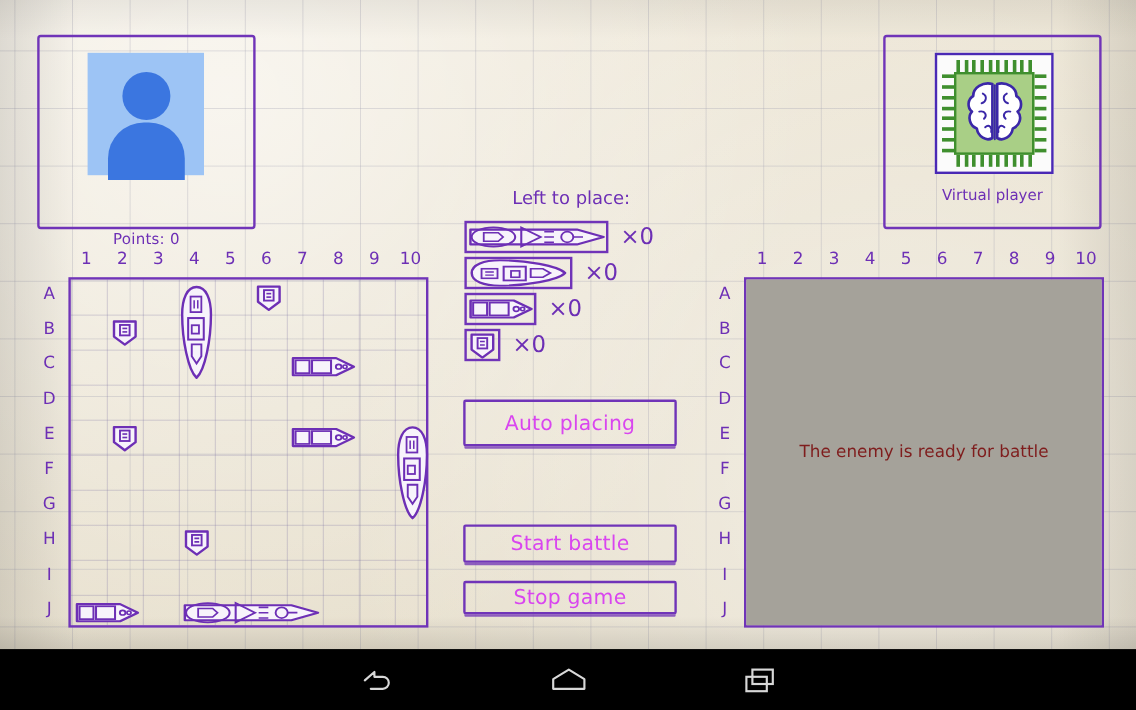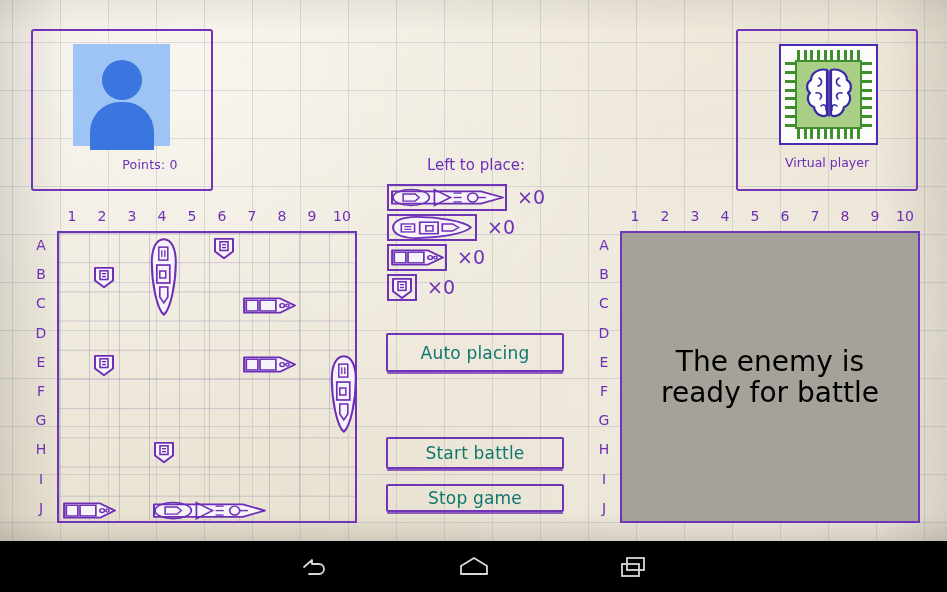--- a/index.html
+++ b/index.html
@@ -51,21 +51,21 @@
   #player-avatar .body {
     position:absolute; left:50%; top:58px; width:64px; height:48px;
     transform:translateX(-50%);
     border-radius: 30px 30px 0 0; background:#3b76e0;
   }
   #player-name, #player-points {
     position:absolute; width:100%; text-align:center;
     color:#6d2fb5; font-size:12.5px; letter-spacing:.2px;
   }
   #player-name { top:124px; }
-  #player-points { top:126px;margin-left:28px; }
+  #player-points { top:160px; }
 
   
   #hint-box {
     position: absolute; left: 240px; top: 29px; width: 470px; height: 112px;
     border: 2px solid #7034b8; border-radius: 3px;
     padding: 12px 13px 0 13px;
   }
   #hint-text {
     color:#6d2fb5; font-size:16.5px; line-height:26px; text-align:center;
   }
@@ -110,21 +110,21 @@
       linear-gradient(rgba(120,110,160,0.30) 1px, transparent 1px),
       linear-gradient(90deg, rgba(120,110,160,0.30) 1px, transparent 1px);
     background-size: 30px 29.2px, 30px 29.2px;
   }
   #enemy-overlay{
     position:absolute; inset:0; background:#a5a29a;
     display:flex; align-items:center; justify-content:center;
     text-align:center;
   }
   #enemy-overlay-text{
-    color:#000000; font-size:28px; line-height:31px; width:250px;
+    color:#7f1d1d; font-size:14px; line-height:31px; width:250px;
   }
 
   
   .ships { position:absolute; inset:0; }
   .ship { position:absolute; }
   .ship svg { display:block; width:100%; height:100%; overflow:visible; }
 
   
   #left-title{
     position:absolute; left:386px; top:156px; width:180px; text-align:center;
@@ -138,21 +138,21 @@
   }
   .counter .slot svg{ display:block; height:100%; width:100%; }
   .counter .cnt{
     position:absolute; top:-1px; color:#6d2fb5; font-size:19px; line-height:28px;
   }
 
   
   .btn{
     position:absolute; left:386px; width:178px;
     border:2px solid #7034b8; border-radius:2px;
-    color:#0f766e; background:transparent;
+    color:#d946ef; background:transparent;
     font-family:"DejaVu Sans", sans-serif;
     display:flex; align-items:center; justify-content:center;
     box-shadow: 0 3px 0 -1px rgba(109,47,181,0.75);
     cursor:pointer;
   }
   .btn-label{ font-size:17px; letter-spacing:.2px; }
   #btn-auto   { top:333px; height:39px; }
   #btn-mine   { top:380px; height:50px; justify-content:flex-end; padding-right:44px;}
   #btn-start  { top:437px; height:32px; }
   #btn-stop   { top:484px; height:28px; }

